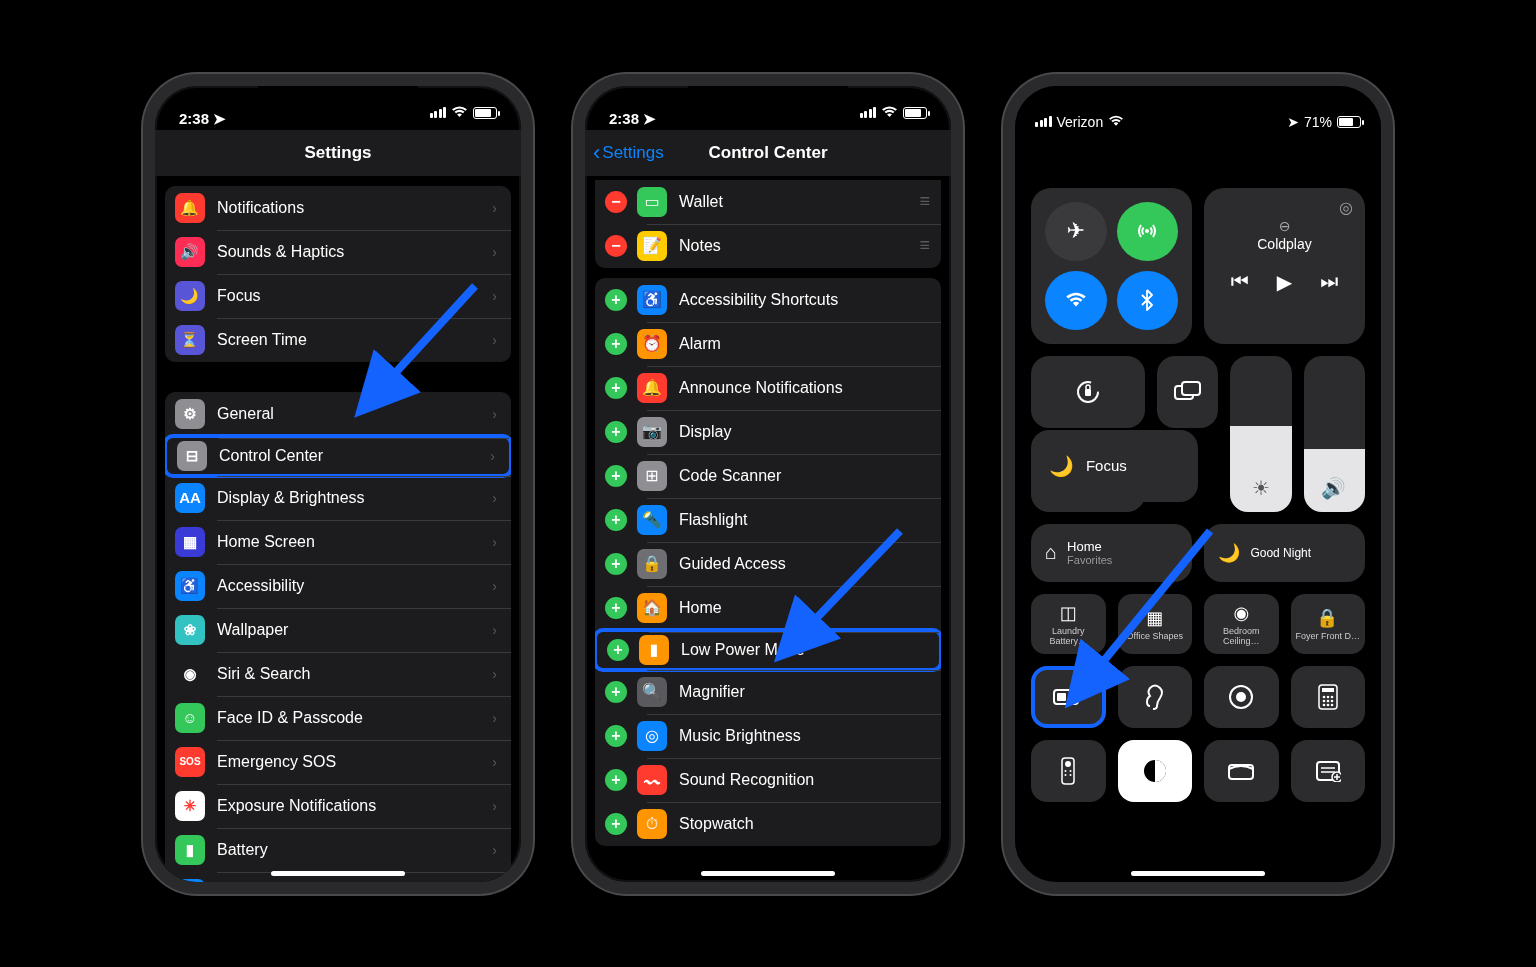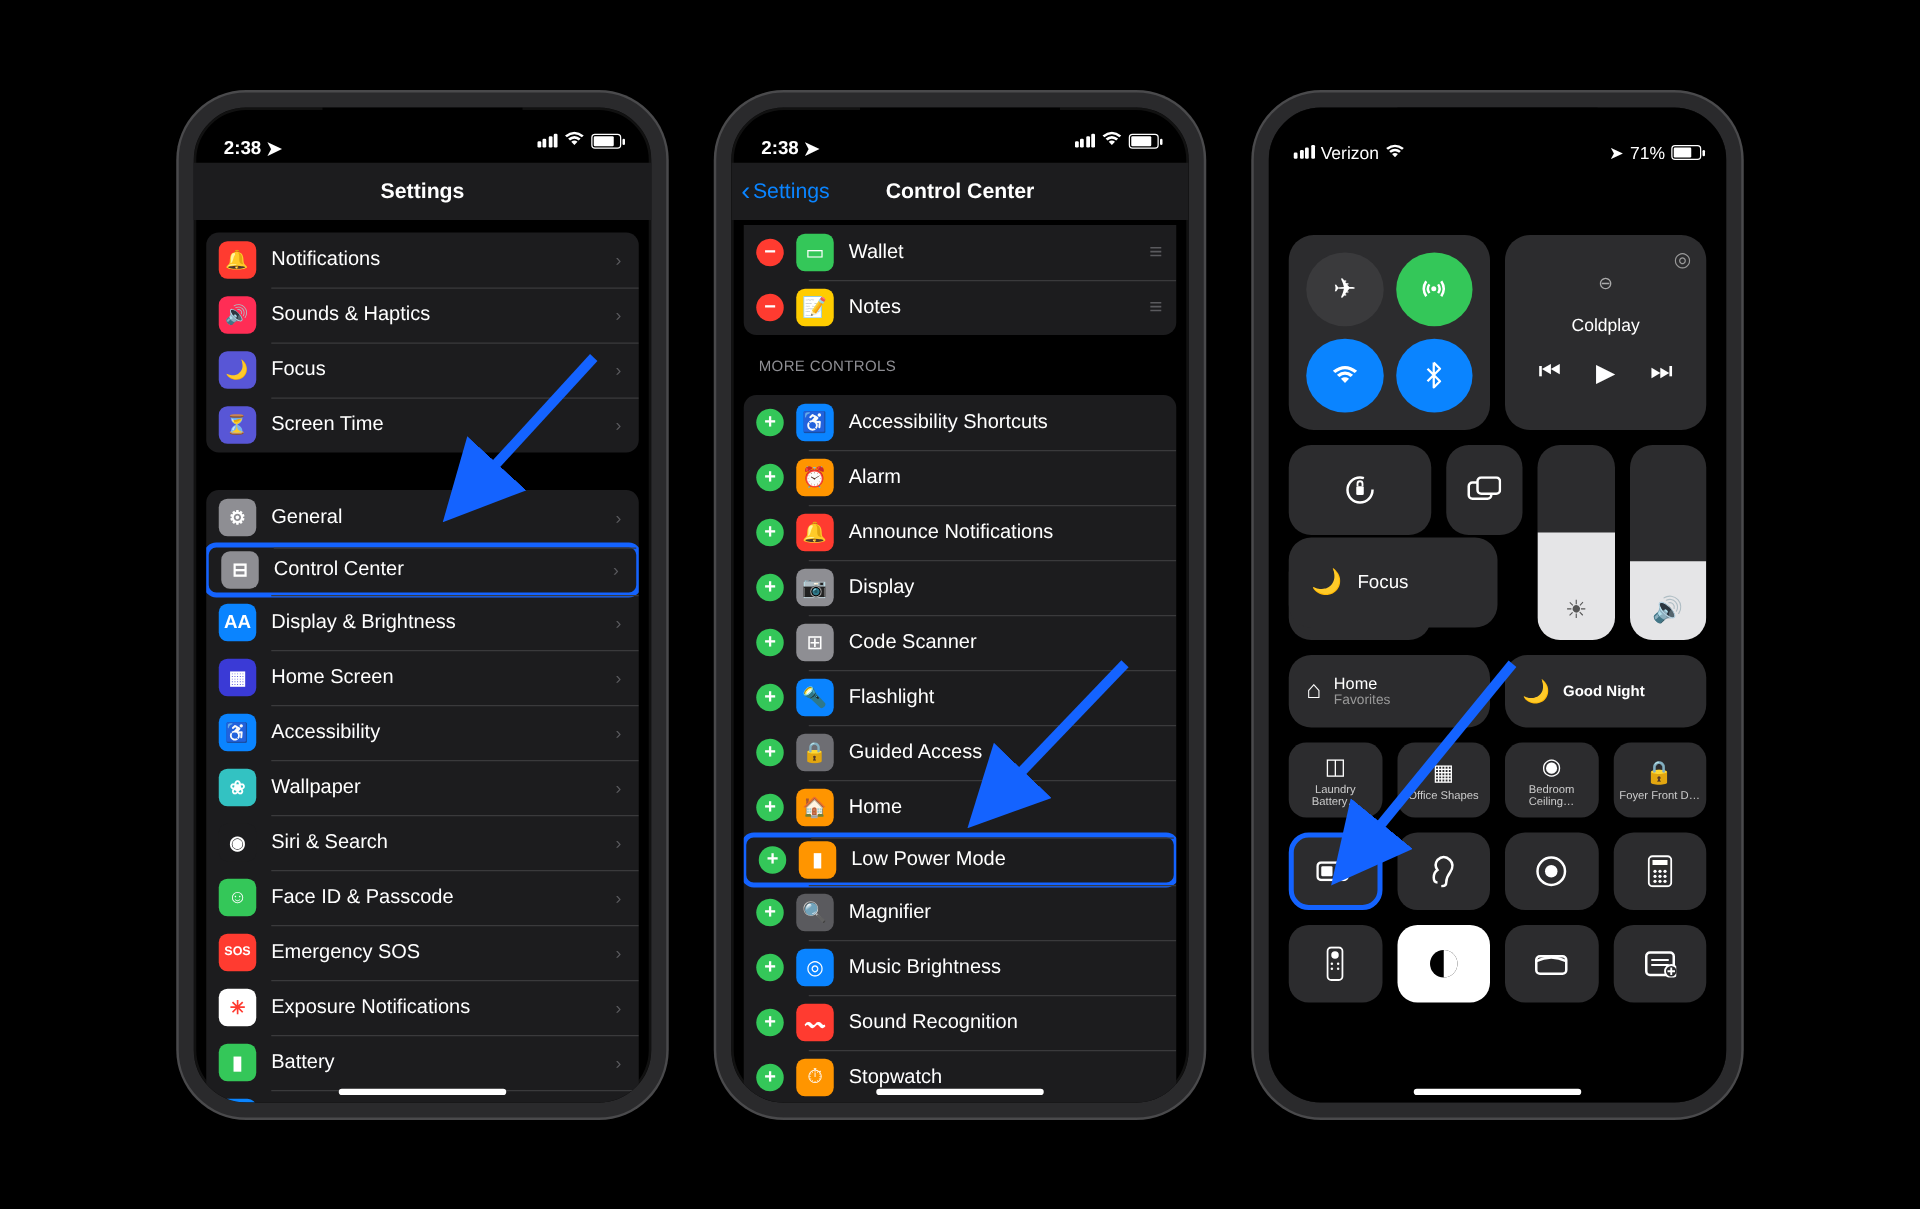--- a/index.html
+++ b/index.html
@@ -416,21 +416,20 @@
     <div class="row-label">Wallet</div>
     <div class="drag">≡</div>
           </div>
           <div class="row">
             <div class="add-btn red">−</div>
     <div class="row-icon" style="background:#ffcc00">📝</div>
     <div class="row-label">Notes</div>
     <div class="drag">≡</div>
           </div>
         </div>
-      <div class="section-label">MORE CONTROLS</div>
       <div class="list-section" id="p2-more">
           <div class="row">
             <div class="add-btn green">+</div>
     <div class="row-icon" style="background:#0a84ff">♿</div>
     <div class="row-label">Accessibility Shortcuts</div>
           </div>
           <div class="row">
             <div class="add-btn green">+</div>
     <div class="row-icon" style="background:#ff9500">⏰</div>
     <div class="row-label">Alarm</div>
@@ -552,21 +551,21 @@
         </div>
         <div class="circle-btn" style="background:#0a84ff">
           <svg width="14" height="22" viewBox="0 0 14 22">
               <path d="M7 1 L12 6 L7 11 L12 16 L7 21 V1 M2 6 L7 11 M2 16 L7 11" stroke="#fff" stroke-width="1.8" fill="none" stroke-linejoin="round"></path>
             </svg>
         </div>
       </div>
       <div class="tile media-tile">
         <div style="position:absolute;top:10px;right:12px;color:#999;font-size:16px;">◎</div>
         <div style="margin-top:16px;color:#aaa;font-size:14px;">⊖</div>
-        <div style="font-size:14px;margin-top:18px;">Coldplay</div>
+        <div style="font-size:14px;margin-top:2px;">Coldplay</div>
         <div class="media-controls">
           <span>⏮</span>
           <span>▶</span>
           <span>⏭</span>
         </div>
       </div>
     </div>
 
     <div style="display:grid;grid-template-columns:1fr 1fr 1fr 1fr;gap:12px;margin-top:12px;">
       <div>
@@ -609,21 +608,21 @@
     <div style="display:grid;grid-template-columns:1fr 1fr;gap:12px;margin-top:12px;">
       <div class="wide-tile">
         <span style="font-size:20px;">⌂</span>
         <span>
           <div style="font-size:13px;">Home</div>
           <div style="font-size:11px;color:#999;">Favorites</div>
         </span>
       </div>
       <div class="wide-tile">
         <span style="font-size:18px;">🌙</span>
-        <span style="font-size:12px;font-weight:bold;">Good Night</span>
+        <span style="font-size:12px;">Good Night</span>
       </div>
     </div>
 
     <div class="mini-grid" id="p3-shortcuts">
         <div class="mini-tile">
           <div class="ic">◫</div>
           <div>Laundry Battery…</div>
         </div>
         <div class="mini-tile">
           <div class="ic">▦</div>

